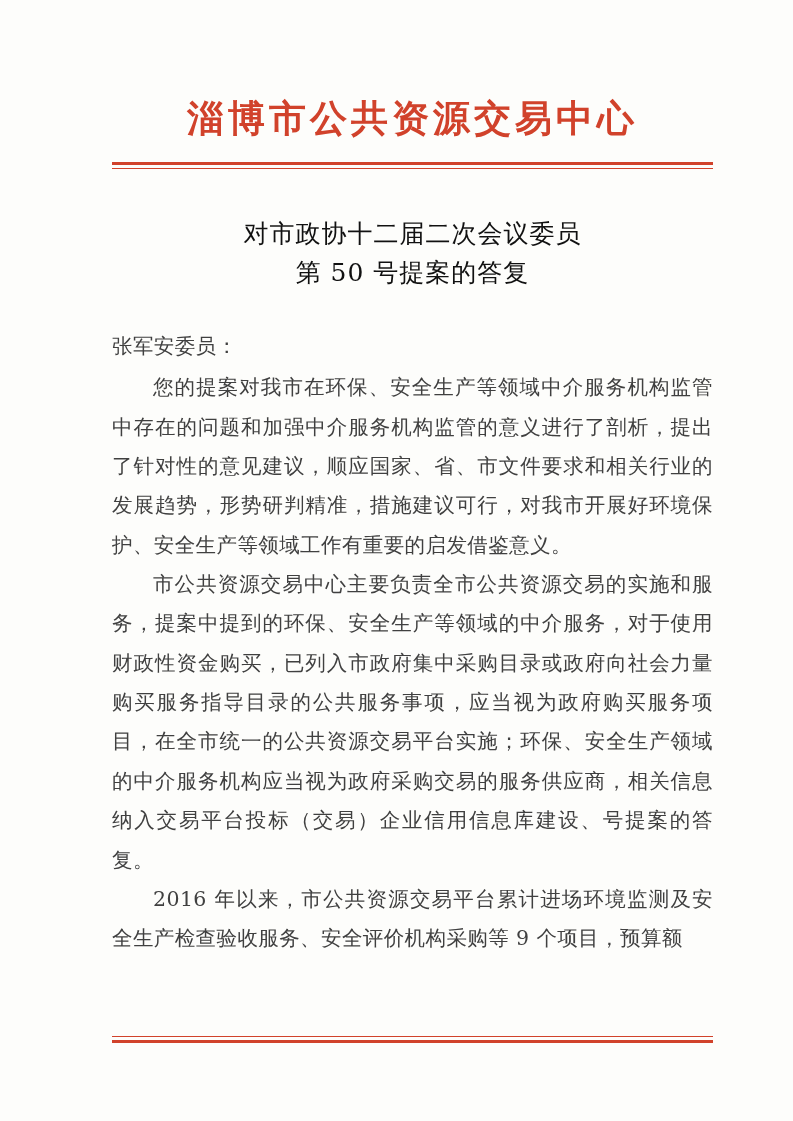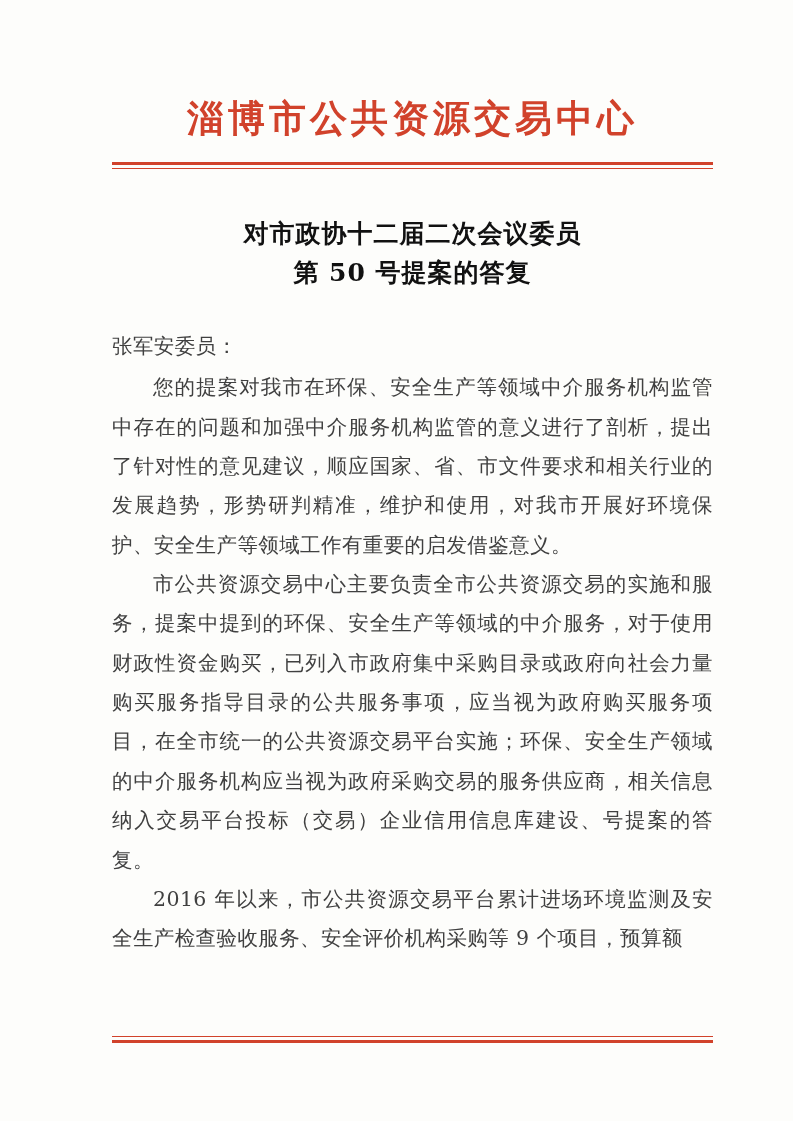--- a/index.html
+++ b/index.html
@@ -63,21 +63,21 @@
     right: 0;
     top: 6px;
     height: 1px;
     background: #d1422b;
   }
 
   
   .doc-title {
     margin-top: 46px;
     text-align: center;
-    font-weight: bold;
+    font-weight: normal;
     font-size: 25px;
     line-height: 1.55;
     letter-spacing: 1px;
     color: #111;
   }
   .doc-title .line {
     display: block;
   }
 
   
@@ -134,21 +134,21 @@
       </div>
     </div>
 
     <div class="doc-title">
       <span class="line">对市政协十二届二次会议委员</span>
       <span class="line">第 50 号提案的答复</span>
     </div>
 
     <div class="body-block">
       <p class="salutation">张军安委员：</p>
-      <p class="para">您的提案对我市在环保、安全生产等领域中介服务机构监管中存在的问题和加强中介服务机构监管的意义进行了剖析，提出了针对性的意见建议，顺应国家、省、市文件要求和相关行业的发展趋势，形势研判精准，维护和使用，对我市开展好环境保护、安全生产等领域工作有重要的启发借鉴意义。</p>
+      <p class="para">您的提案对我市在环保、安全生产等领域中介服务机构监管中存在的问题和加强中介服务机构监管的意义进行了剖析，提出了针对性的意见建议，顺应国家、省、市文件要求和相关行业的发展趋势，形势研判精准，措施建议可行，对我市开展好环境保护、安全生产等领域工作有重要的启发借鉴意义。</p>
       <p class="para">市公共资源交易中心主要负责全市公共资源交易的实施和服务，提案中提到的环保、安全生产等领域的中介服务，对于使用财政性资金购买，已列入市政府集中采购目录或政府向社会力量购买服务指导目录的公共服务事项，应当视为政府购买服务项目，在全市统一的公共资源交易平台实施；环保、安全生产领域的中介服务机构应当视为政府采购交易的服务供应商，相关信息纳入交易平台投标（交易）企业信用信息库建设、号提案的答复。</p>
       <p class="para">2016 年以来，市公共资源交易平台累计进场环境监测及安全生产检查验收服务、安全评价机构采购等 9 个项目，预算额</p>
     </div>
 
     <div class="footer-rules">
       <div class="rule-thin2"></div>
       <div class="rule-thick2"></div>
     </div>
 
   </div>

